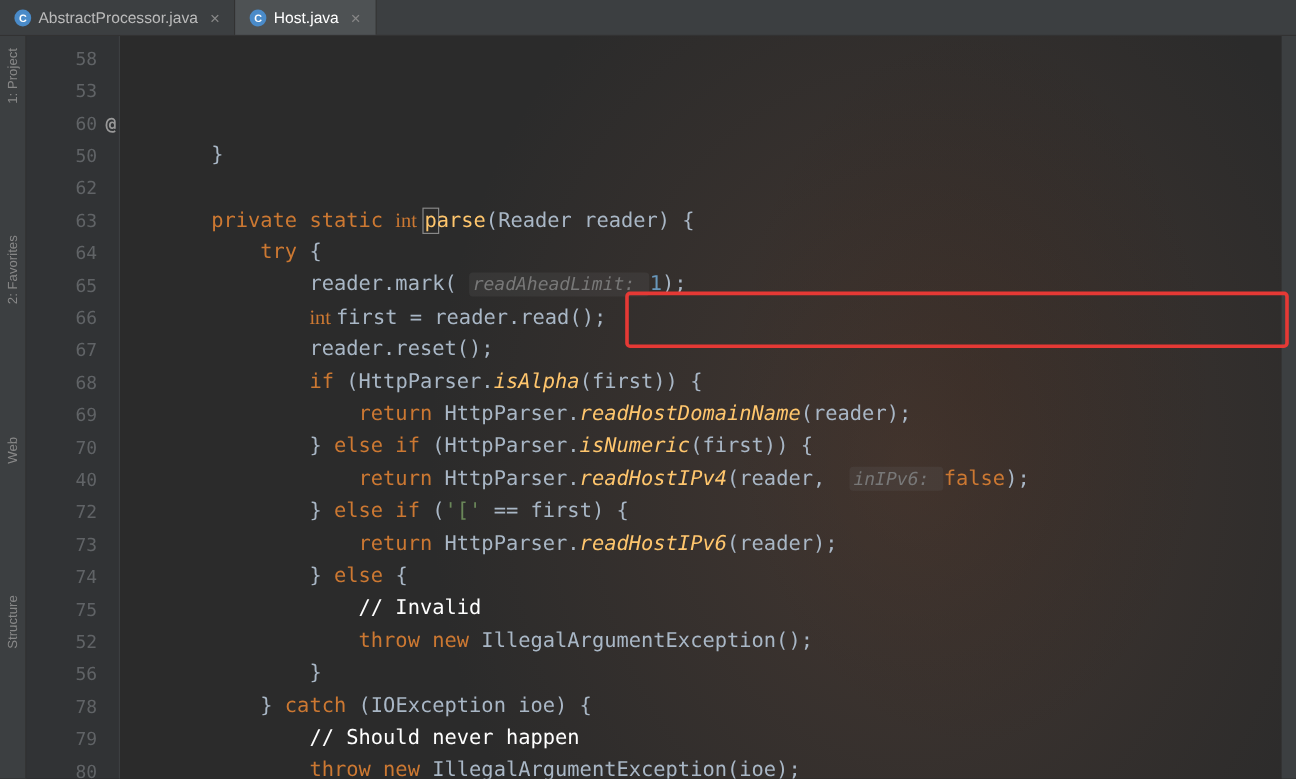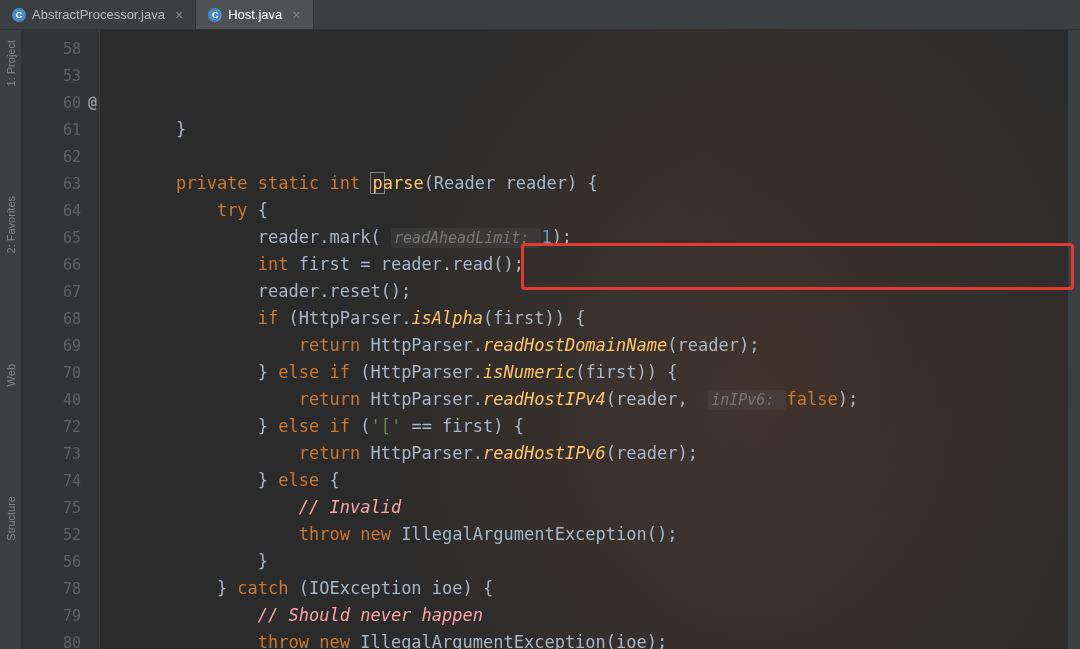--- a/index.html
+++ b/index.html
@@ -131,25 +131,25 @@
       padding-left: 35px;
       font-size: 17px;
       line-height: 27px;
       white-space: pre;
       position: relative;
     }
     
     .code-line { height: 27px; }
     
     .kw { color: #cc7832; }
-    .type { color: #cc7832; }
+    .type { color: #cc7832; font-family: Liberation Serif, serif; }
     .method { color: #ffc66d; }
     .string { color: #6a8759; }
     .number { color: #6897bb; }
-    .comment { color: #fca5a5; font-style: italic; }
+    .comment { color: #ffffff; }
     .param-hint { color: #787878; font-style: italic; background: rgba(100,100,100,0.2); padding: 1px 3px; border-radius: 3px; font-size: 15px; }
     .static-method { font-style: italic; color: #ffc66d; }
     .plain { color: #a9b7c6; }
     .cursor-box { border: 1px solid #888; padding: 0 1px; margin-right: -2px; }
     
     .highlight-box {
       position: absolute;
       border: 3px solid #e53935;
       border-radius: 4px;
       pointer-events: none;
@@ -188,21 +188,21 @@
   <div class="sidebar-tool">1: Project</div>
       <div class="sidebar-tool">2: Favorites</div>
       <div class="sidebar-tool">Web</div>
       <div class="sidebar-tool">Structure</div>
     </div>
   <div class="gutter">
 
   <div class="gutter-line">58</div>
       <div class="gutter-line">53</div>
       <div class="gutter-line">60<span class="gutter-marker">@</span></div>
-      <div class="gutter-line">61</div>
+      <div class="gutter-line">50</div>
       <div class="gutter-line">62</div>
       <div class="gutter-line">63</div>
       <div class="gutter-line">64</div>
       <div class="gutter-line">65</div>
       <div class="gutter-line">66</div>
       <div class="gutter-line">67</div>
       <div class="gutter-line">68</div>
       <div class="gutter-line">69</div>
       <div class="gutter-line">70</div>
       <div class="gutter-line">40</div>

